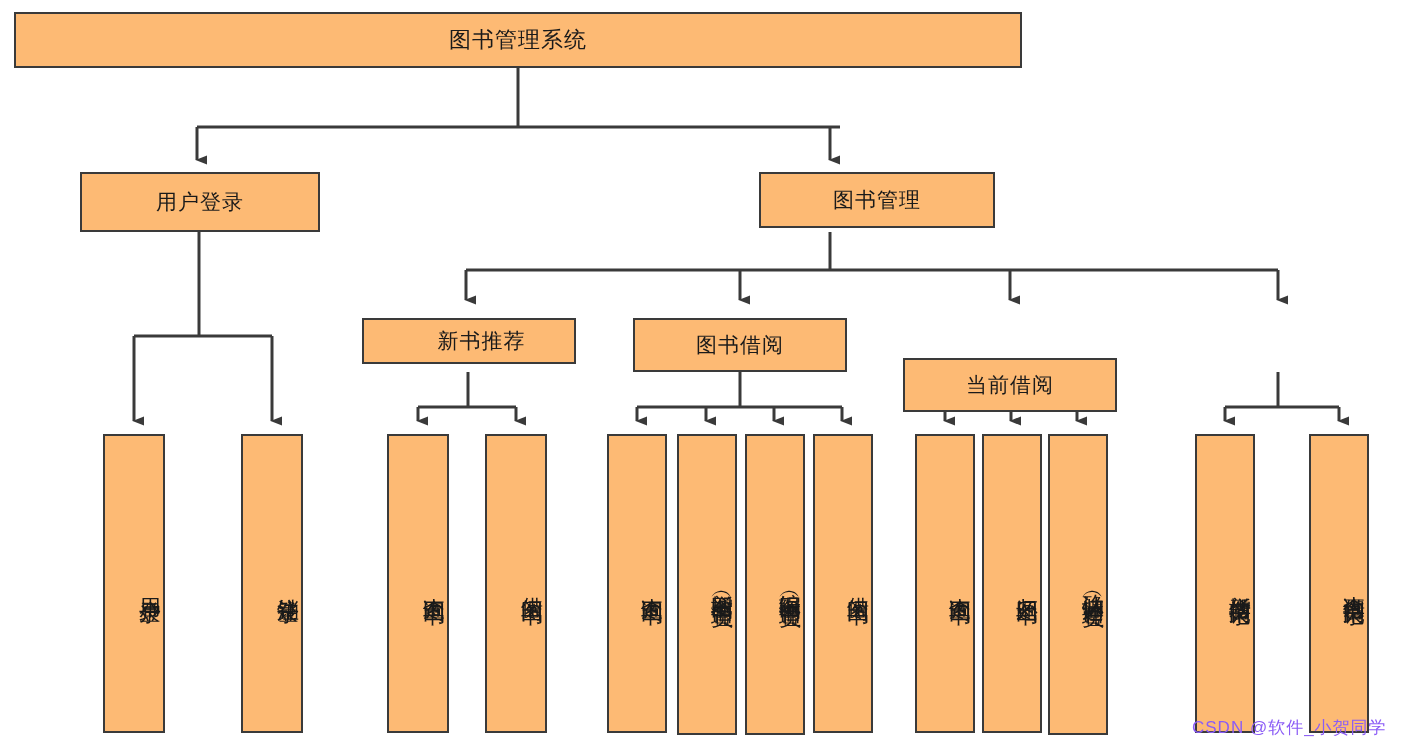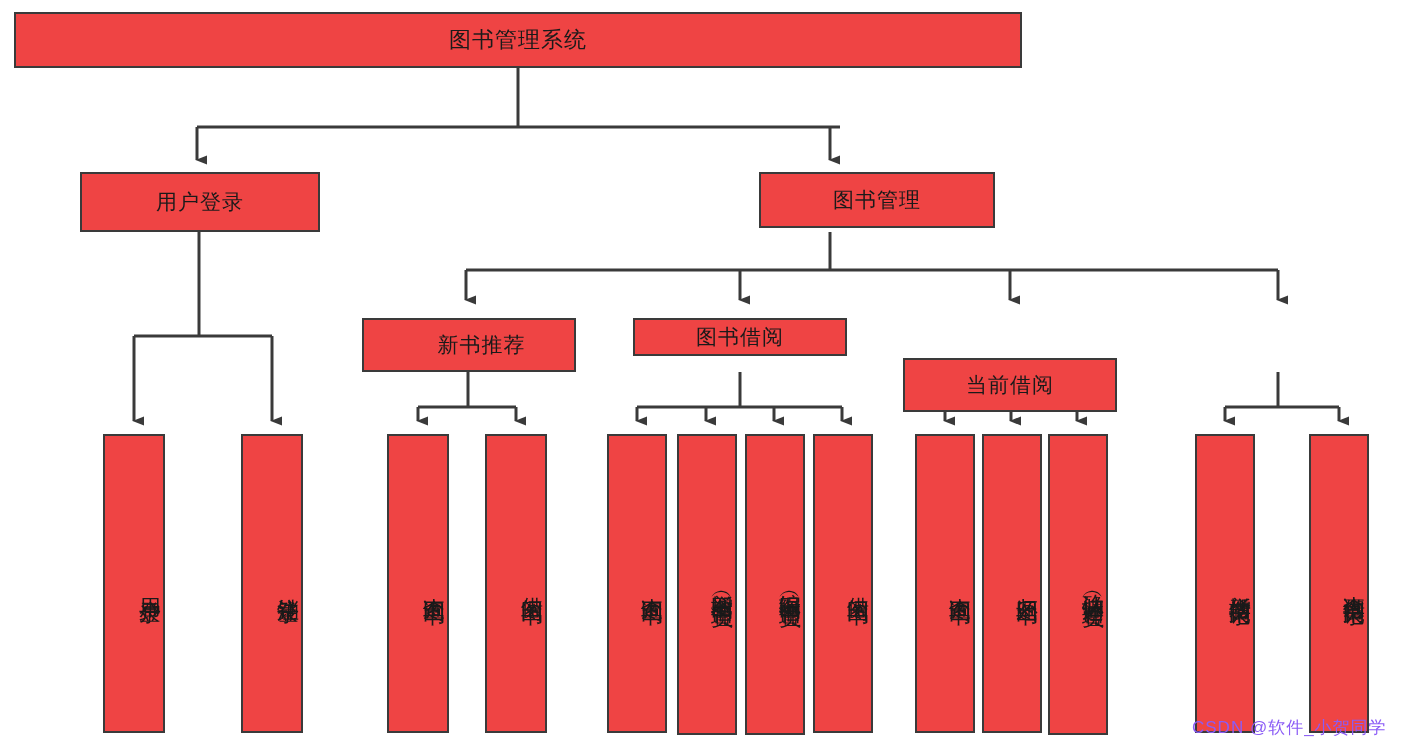--- a/index.html
+++ b/index.html
@@ -23,21 +23,21 @@
     left: 0;
     top: 0;
     width: 1405px;
     height: 747px;
     pointer-events: none;
   }
   .node {
     position: absolute;
     box-sizing: border-box;
     border: 2px solid #3a3a3a;
-    background: #ef4444;
+    background: #fdba74;
     display: flex;
     align-items: center;
     justify-content: center;
     color: #1a1a1a;
     text-align: center;
   }
   .node-h {
     font-size: 21px;
     letter-spacing: 1px;
     line-height: 1.2;
@@ -131,24 +131,24 @@
     <span>图书管理系统</span>
   </div>
 
   <div class="node node-h" style="left:80px; top:172px; width:240px; height:60px;">
     <span>用户登录</span>
   </div>
   <div class="node node-h" style="left:712px; top:172px; width:236px; height:56px;margin-left:47px;">
     <span>图书管理</span>
   </div>
 
-  <div class="node node-h" style="left:362px; top:318px; width:214px; height:54px;padding-left:25px;">
+  <div class="node node-h" style="left:362px; top:318px; width:214px; height:46px;padding-left:25px;">
     <span>新书推荐</span>
   </div>
-  <div class="node node-h" style="left:633px; top:318px; width:214px; height:38px;">
+  <div class="node node-h" style="left:633px; top:318px; width:214px; height:54px;">
     <span>图书借阅</span>
   </div>
   <div class="node node-h" style="left:903px; top:318px; width:214px; height:54px;margin-top:40px;">
     <span>当前借阅</span>
   </div>
 
   <div class="node node-v" style="left:103px; top:434px; width:62px; height:299px;">
     <span>用户登录</span>
   </div>
   <div class="node node-v" style="left:241px; top:434px; width:62px; height:299px;">

